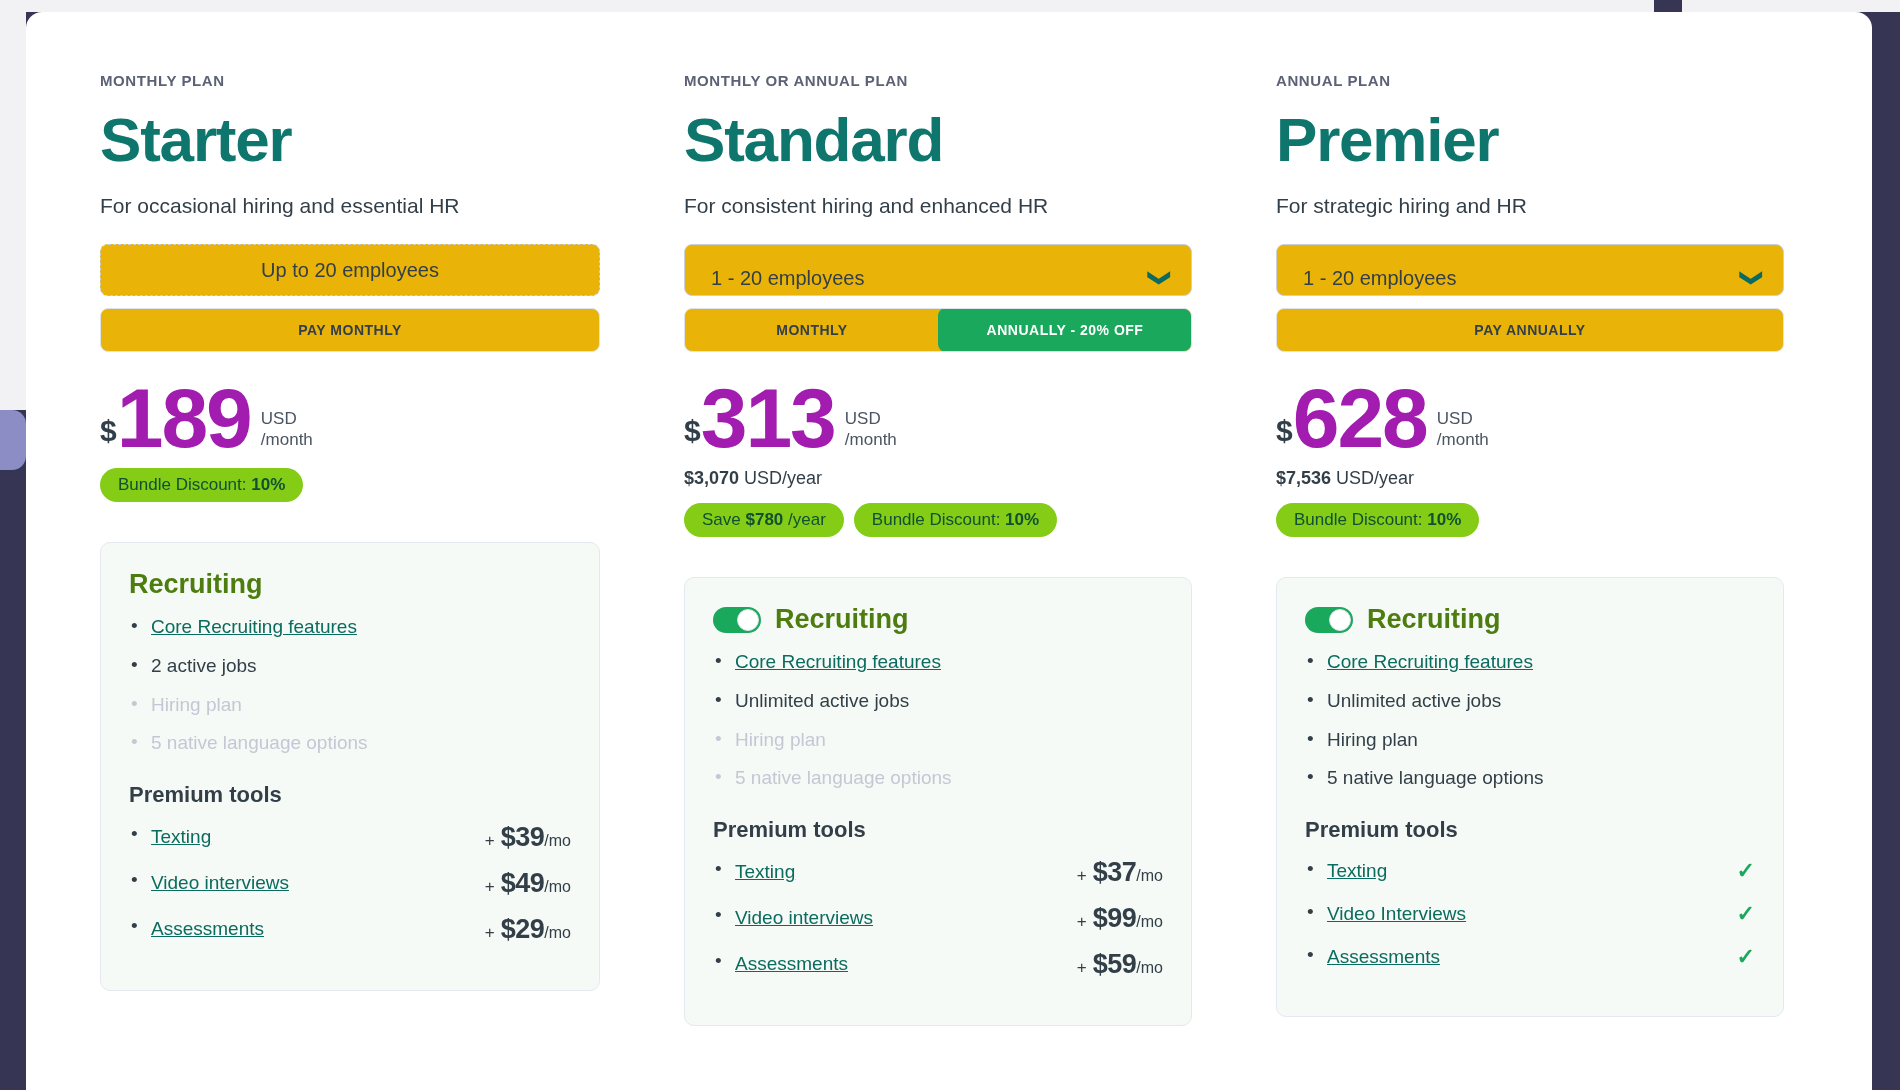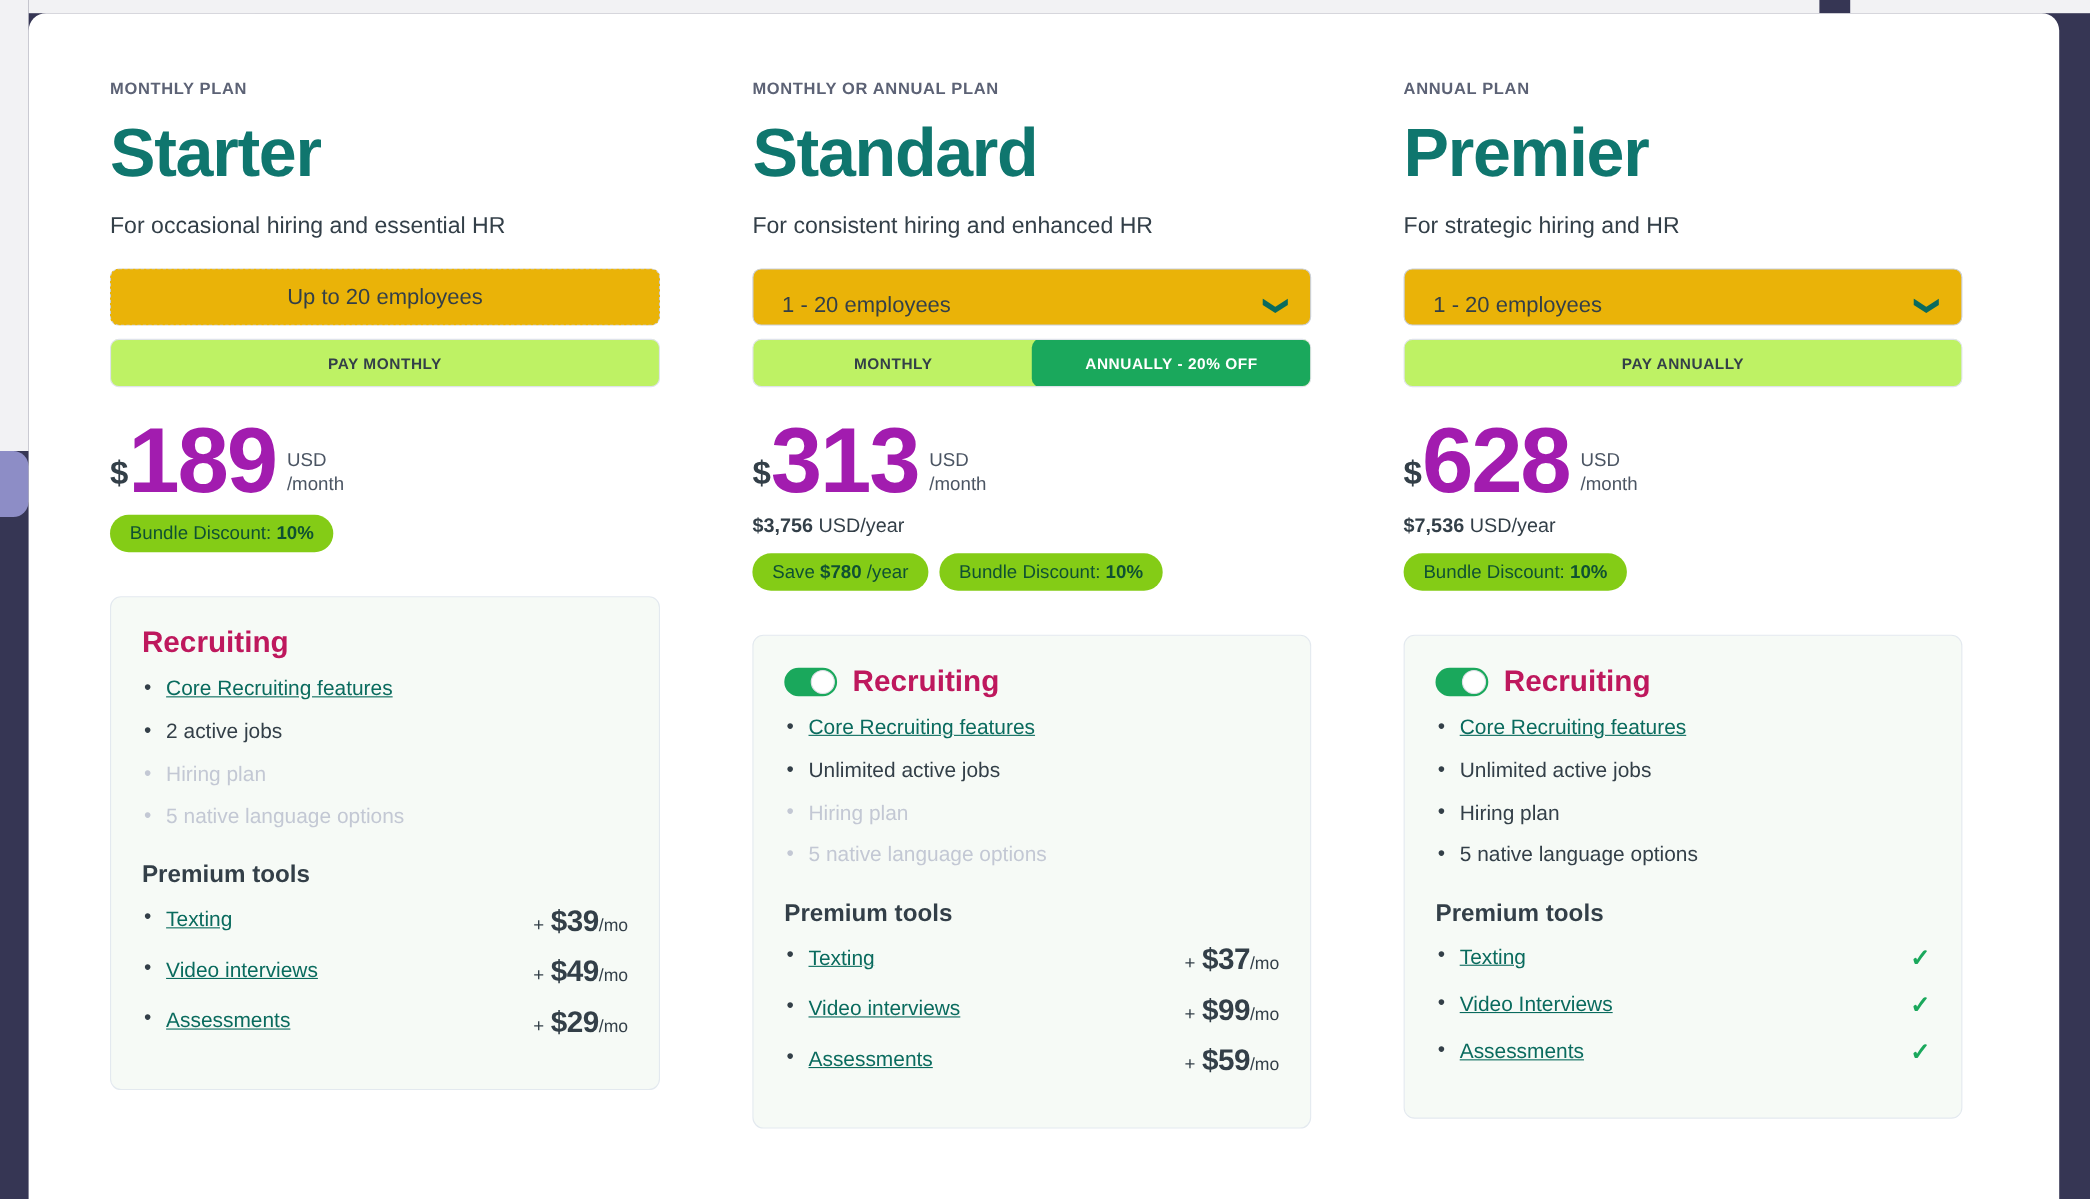--- a/index.html
+++ b/index.html
@@ -88,21 +88,21 @@
     border: 1px solid #c9cfdb;
     justify-content: space-between;
     padding: 16px 22px 0 26px;
     cursor: pointer;
   }
   .chev { color: #0a6b5e; font-size: 22px; line-height: 1; font-weight: bold; }
 
   
   .pay-row {
     height: 44px; border-radius: 8px;
-    border: 1px solid #dfe3ea; background: #bef264;
+    border: 1px solid #dfe3ea; background: #eab308;
     display: flex; align-items: stretch; overflow: hidden;
     margin-bottom: 30px;
   }
   .pay-seg {
     flex: 1; display: flex; align-items: center; justify-content: center;
     font-size: 14px; font-weight: bold; letter-spacing: 0.5px;
     color: #333f48; text-transform: uppercase; cursor: pointer;
   }
   .pay-seg.active {
     background: #1aa85c; color: #ffffff;
@@ -152,21 +152,21 @@
   .toggle {
     width: 48px; height: 26px; border-radius: 14px;
     background: #1aa85c; position: relative; flex: none;
     cursor: pointer;
   }
   .toggle .knob {
     position: absolute; right: 2px; top: 2px;
     width: 22px; height: 22px; border-radius: 50%;
     background: #ffffff; border: 1px solid #dcdfe5;
   }
-  .feat-title { font-size: 27px; font-weight: bold; color: #be185d; }
+  .feat-title { font-size: 27px; font-weight: bold; color: #4d7c0f; }
 
   ul.feat-list { list-style: none; margin: 0 0 26px 0; padding: 0; }
   ul.feat-list li {
     position: relative; padding-left: 22px;
     font-size: 19px; color: #333f48;
     margin-bottom: 13px; line-height: 1.35;
   }
   ul.feat-list li::before {
     content: "\2022"; position: absolute; left: 2px; top: -1px;
     font-size: 19px; color: #333f48;
@@ -287,21 +287,21 @@
             <div class="pay-seg active">ANNUALLY - 20% OFF</div>
           </div>
           <div class="price-line">
             <span class="cur">$</span>
             <span class="amount">313</span>
             <span class="per">
               <div>USD</div>
               <div>/month</div>
             </span>
           </div>
-          <div class="year-line"><b>$3,756</b><span> USD/year</span></div>
+          <div class="year-line"><b>$3,070</b><span> USD/year</span></div>
           <div class="badges">
             <div class="badge"><span>Save </span><b>$780</b><span> /year</span></div>
             <div class="badge"><span>Bundle Discount: </span><b>10%</b></div>
           </div>
           <div class="feat-card">
             <div class="feat-head">
               <div class="toggle">
                 <div class="knob"></div>
               </div>
               <div class="feat-title">Recruiting</div>

